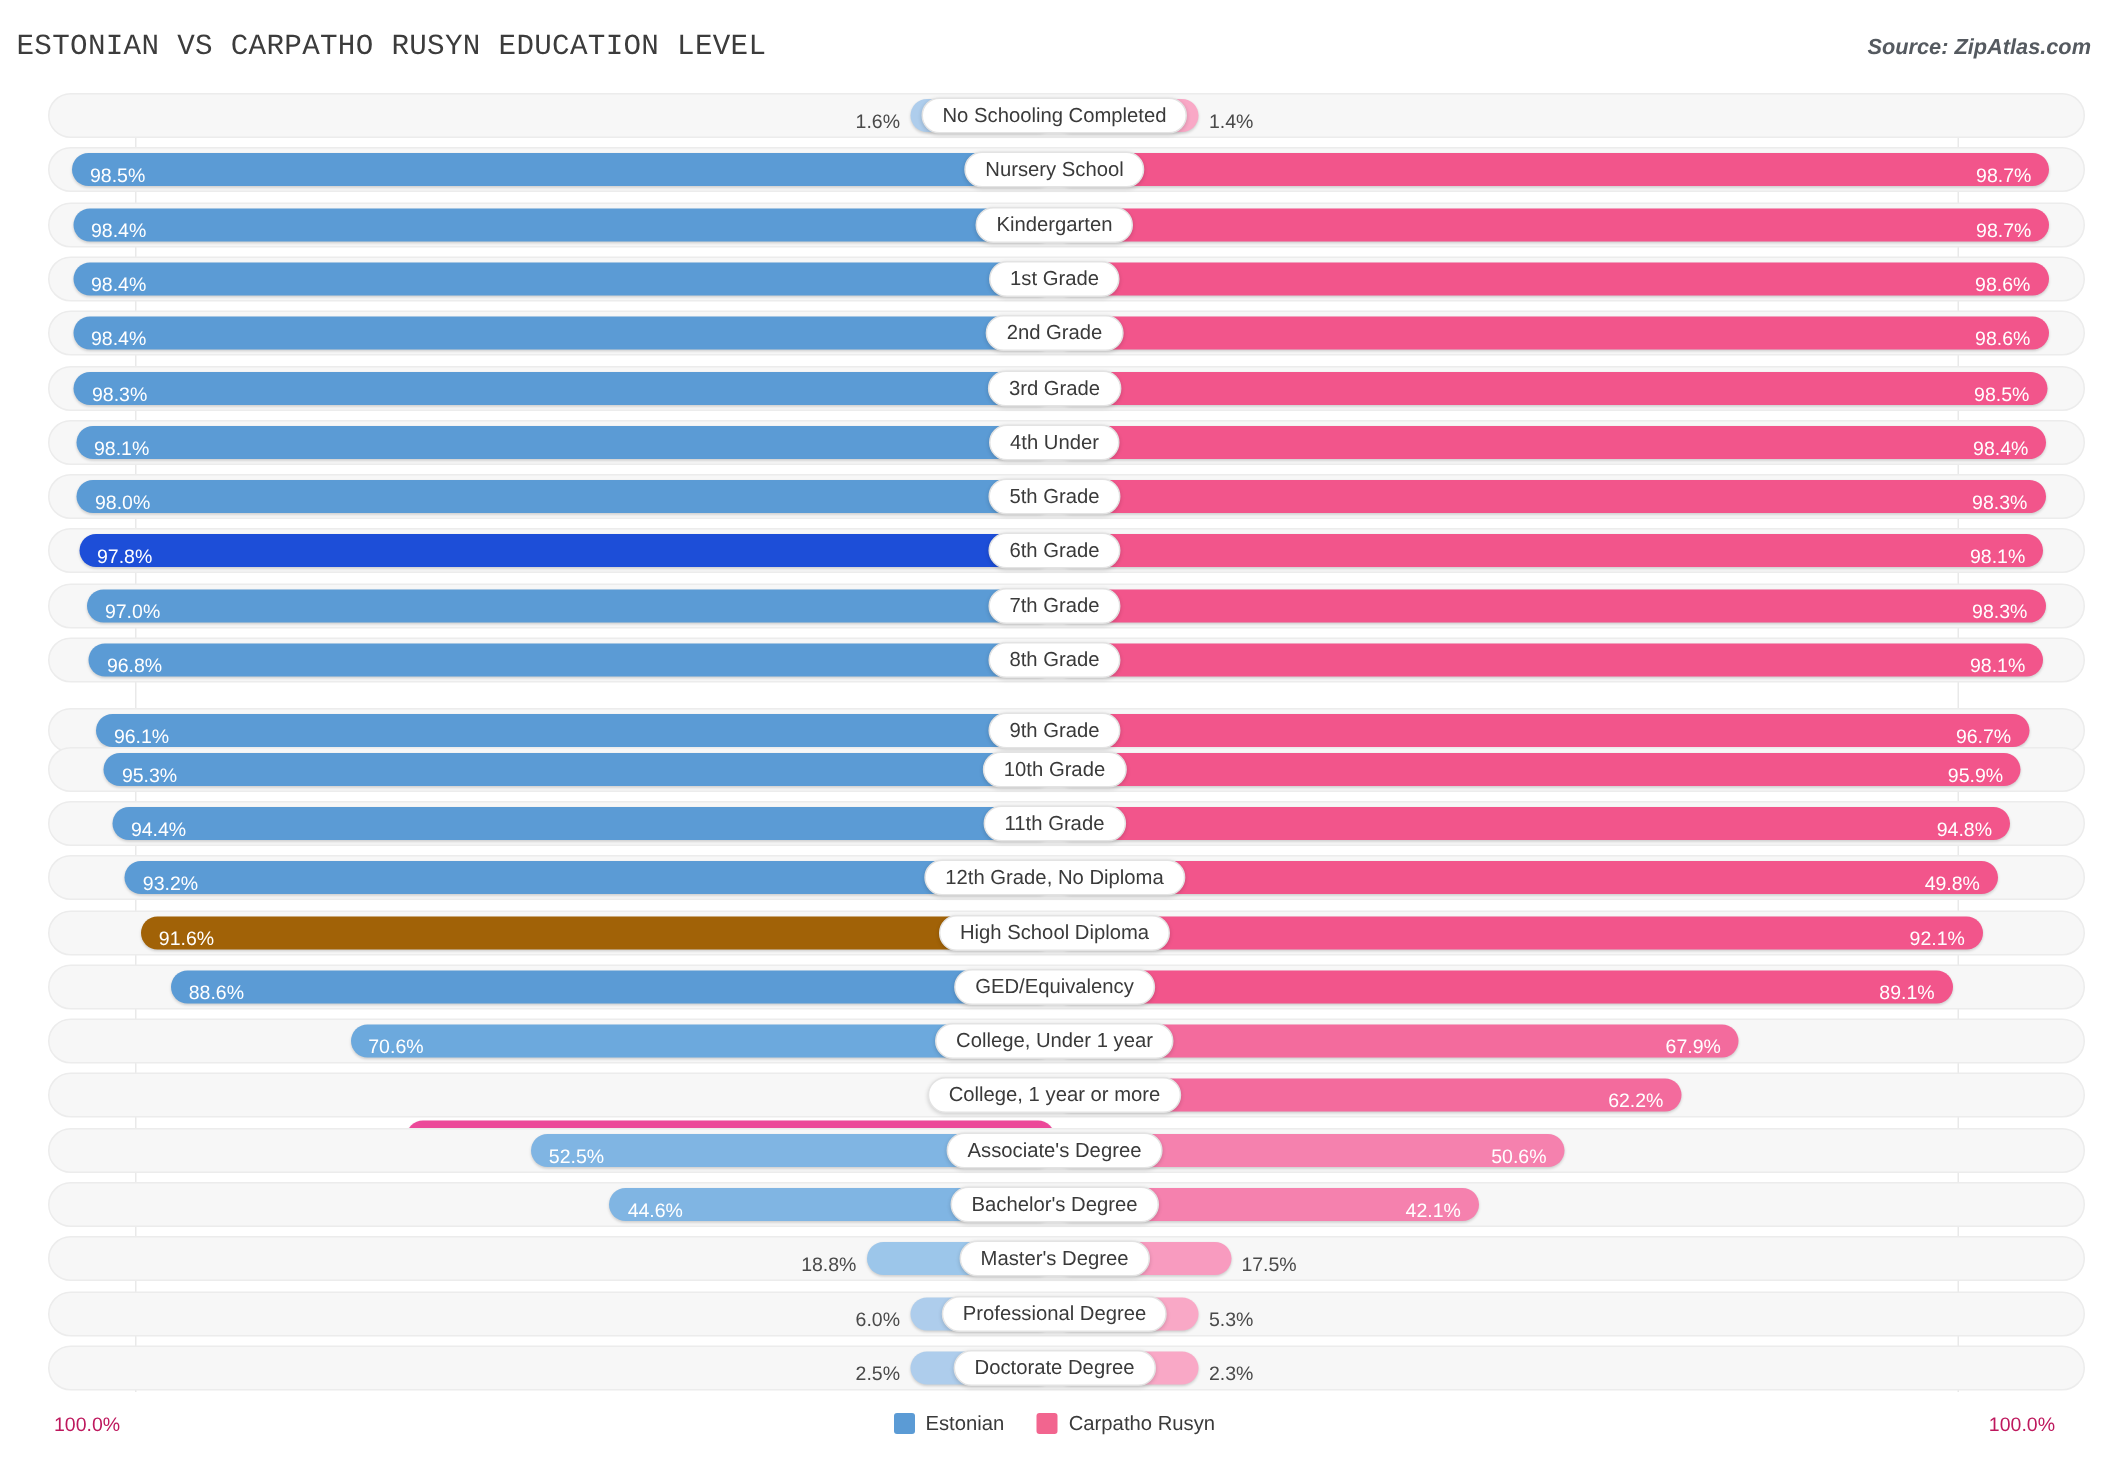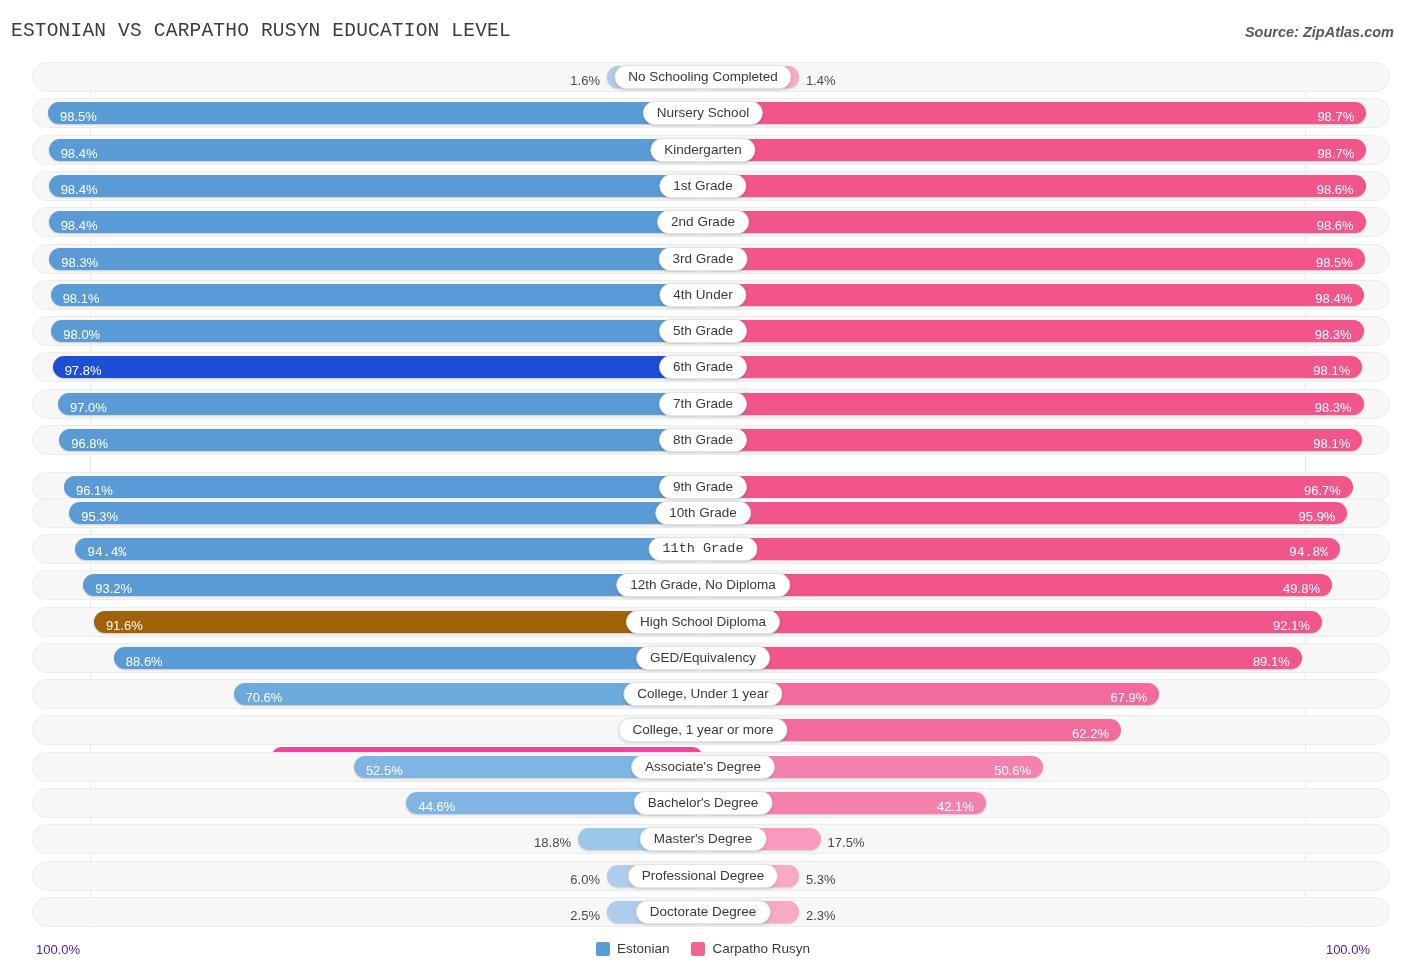--- a/index.html
+++ b/index.html
@@ -75,21 +75,21 @@
     font-size: 13.5px; color: #3a3a3a;
     white-space: nowrap;
     box-shadow: 0 1px 3px rgba(0,0,0,.16);
     z-index: 5;
   }
 
   
   #footer { position: absolute; left: 0; top: 938px; width: 1406px; height: 30px; }
   .axis-end {
     position: absolute; top: 4px;
-    font-size: 13px; color: #4c1d95; text-align: right;
+    font-size: 13px; color: #be185d; text-align: right;
   }
   #axis-left  { left: 36px; }
   #axis-right { right: 36px; }
   #legend {
     position: absolute; left: 0; right: 0; top: 3px;
     display: flex; justify-content: center; align-items: center; gap: 22px;
   }
   .legend-item { display: flex; align-items: center; gap: 7px; }
   .swatch { width: 14px; height: 14px; border-radius: 2px; display: inline-block; }
   .legend-label { font-size: 13.5px; color: #3a3a3a; }
@@ -228,21 +228,21 @@
       <div class="row" style="top: 435.6px;">
         <div class="track"></div>
         <div class="bar left" style="width: 633.745px; background: rgb(91, 155, 213);">
           <span class="vlabel l inside">95.3%</span>
         </div>
         <div class="bar right" style="width: 644.448px; background: rgb(242, 85, 139);">
           <span class="vlabel r inside">95.9%</span>
         </div>
         <div class="cat">10th Grade</div>
       </div>
-      <div class="row" style="top: 471.9px; font-family: Liberation Mono, monospace;">
+      <div class="row" style="top: 471.9px;">
         <div class="track"></div>
         <div class="bar left" style="width: 627.76px; background: rgb(91, 155, 213);">
           <span class="vlabel l inside">94.4%</span>
         </div>
         <div class="bar right" style="width: 637.056px; background: rgb(242, 85, 139);">
           <span class="vlabel r inside">94.8%</span>
         </div>
         <div class="cat">11th Grade</div>
       </div>
       <div class="row" style="top: 508.2px;">

